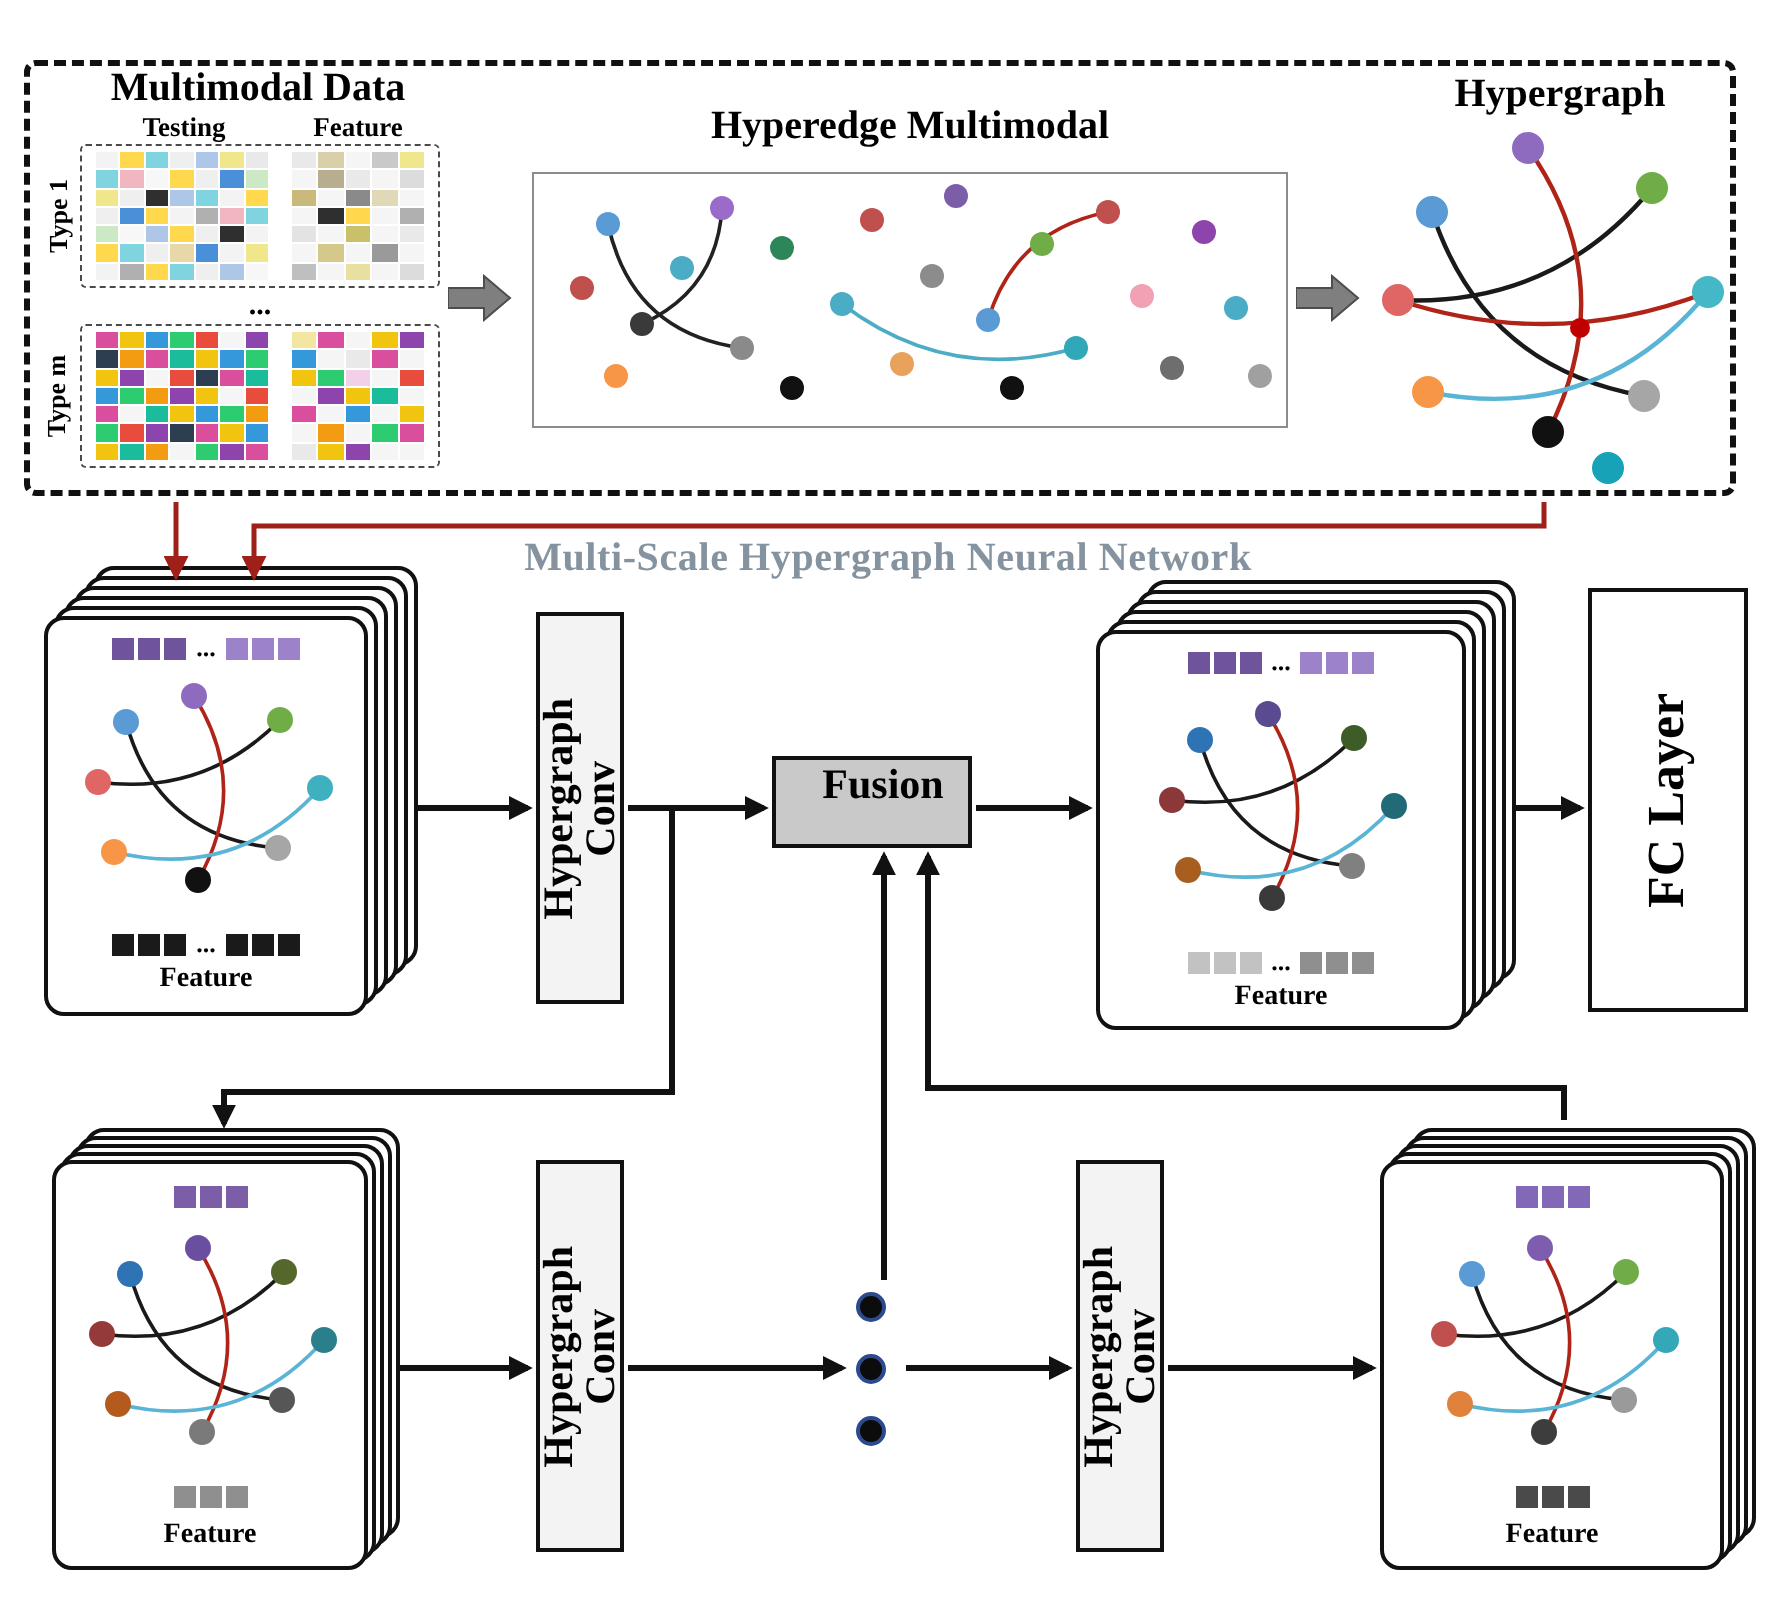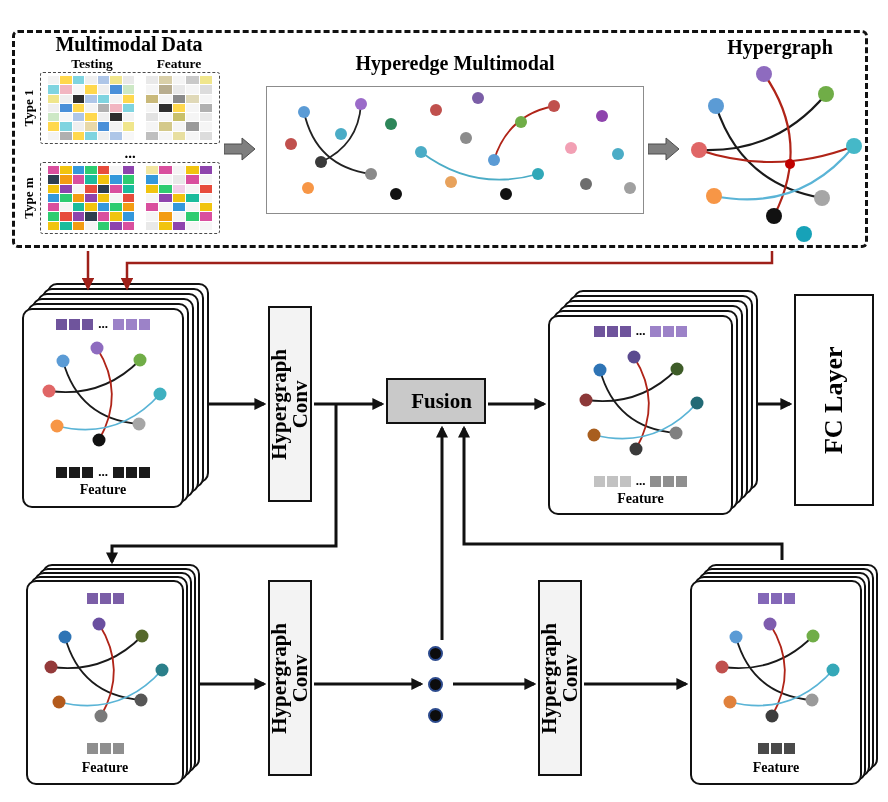--- a/index.html
+++ b/index.html
@@ -18,21 +18,21 @@
   .stack-layer{position:absolute;background:#fff;border:2px solid #111;border-radius:10px;}
   .card{position:absolute;background:#fff;border:2px solid #111;border-radius:10px;}
   .sq-row{position:absolute;left:0;width:100%;display:flex;justify-content:center;align-items:center;gap:2px;height:12px;}
   .sq{width:11px;height:11px;}
   .sq-ellipsis{font-weight:bold;font-size:13px;line-height:10px;margin:0 3px;}
   .feature{position:absolute;left:0;width:100%;text-align:center;font-weight:bold;font-size:14px;}
   .minisvg{position:absolute;}
   .conv-box{position:absolute;width:44px;height:196px;background:#f3f3f3;border:2px solid #111;display:flex;align-items:center;justify-content:center;}
   .vtext{transform:rotate(-90deg);white-space:nowrap;text-align:center;font-weight:bold;font-size:21px;line-height:1.02;}
   .vtext span{display:block;}
-  #fusion-box{position:absolute;left:386px;top:378px;width:100px;height:46px;background:#c9c9c9;border:2px solid #111;display:flex;align-items:center;justify-content:center;font-weight:bold;font-size:21px;padding-left:11px;}
+  #fusion-box{position:absolute;left:386px;top:378px;width:100px;height:46px;background:#c9c9c9;border:2px solid #111;display:flex;align-items:flex-start;justify-content:center;font-weight:bold;font-size:21px;padding-left:11px;}
   #fc-box{position:absolute;left:794px;top:294px;width:80px;height:212px;background:#fff;border:2.5px solid #111;display:flex;align-items:center;justify-content:center;}
   #fc-box .vtext{font-size:26px;}
   .vdot{position:absolute;left:428px;width:15px;height:15px;border-radius:50%;background:#0c0c0c;border:2.5px solid #2c4a8c;}
   #overlay{position:absolute;left:0;top:0;width:888px;height:802px;pointer-events:none;}
   .karrow{stroke:#111111;stroke-width:3;fill:none;marker-end:url(#ab);}
   .rarrow{stroke:#9e2019;stroke-width:2.5;fill:none;marker-end:url(#ar);}
 </style>
 </head>
 <body>
 
@@ -285,20 +285,21 @@
       <circle cx="140" cy="36" r="8" fill="#70ad47"></circle>
       <circle cx="13" cy="92" r="8" fill="#e06666"></circle>
       <circle cx="168" cy="88" r="8" fill="#45b8c8"></circle>
       <circle cx="28" cy="138" r="8" fill="#f79646"></circle>
       <circle cx="88" cy="158" r="8" fill="#111111"></circle>
       <circle cx="136" cy="140" r="8" fill="#a6a6a6"></circle>
       <circle cx="104" cy="106" r="5" fill="#c00000"></circle>
       <circle cx="118" cy="176" r="8" fill="#17a2b8"></circle>
     </svg>
 
+  <div class="section-title" style="top: 268px; color: rgb(132, 147, 159);">Multi-Scale Hypergraph Neural Network</div>
 
   <div>
     <div class="stack-layer" style="left:47px;top:283px;width:162px;height:200px;"></div>
     <div class="stack-layer" style="left:42px;top:288px;width:162px;height:200px;"></div>
     <div class="stack-layer" style="left:37px;top:293px;width:162px;height:200px;"></div>
     <div class="stack-layer" style="left:32px;top:298px;width:162px;height:200px;"></div>
     <div class="stack-layer" style="left:27px;top:303px;width:162px;height:200px;"></div>
     <div class="card" style="left:22px;top:308px;width:162px;height:200px;">
       <div class="sq-row" style="top:8px;">
           <div class="sq" style="background: rgb(111, 84, 156);"></div>

